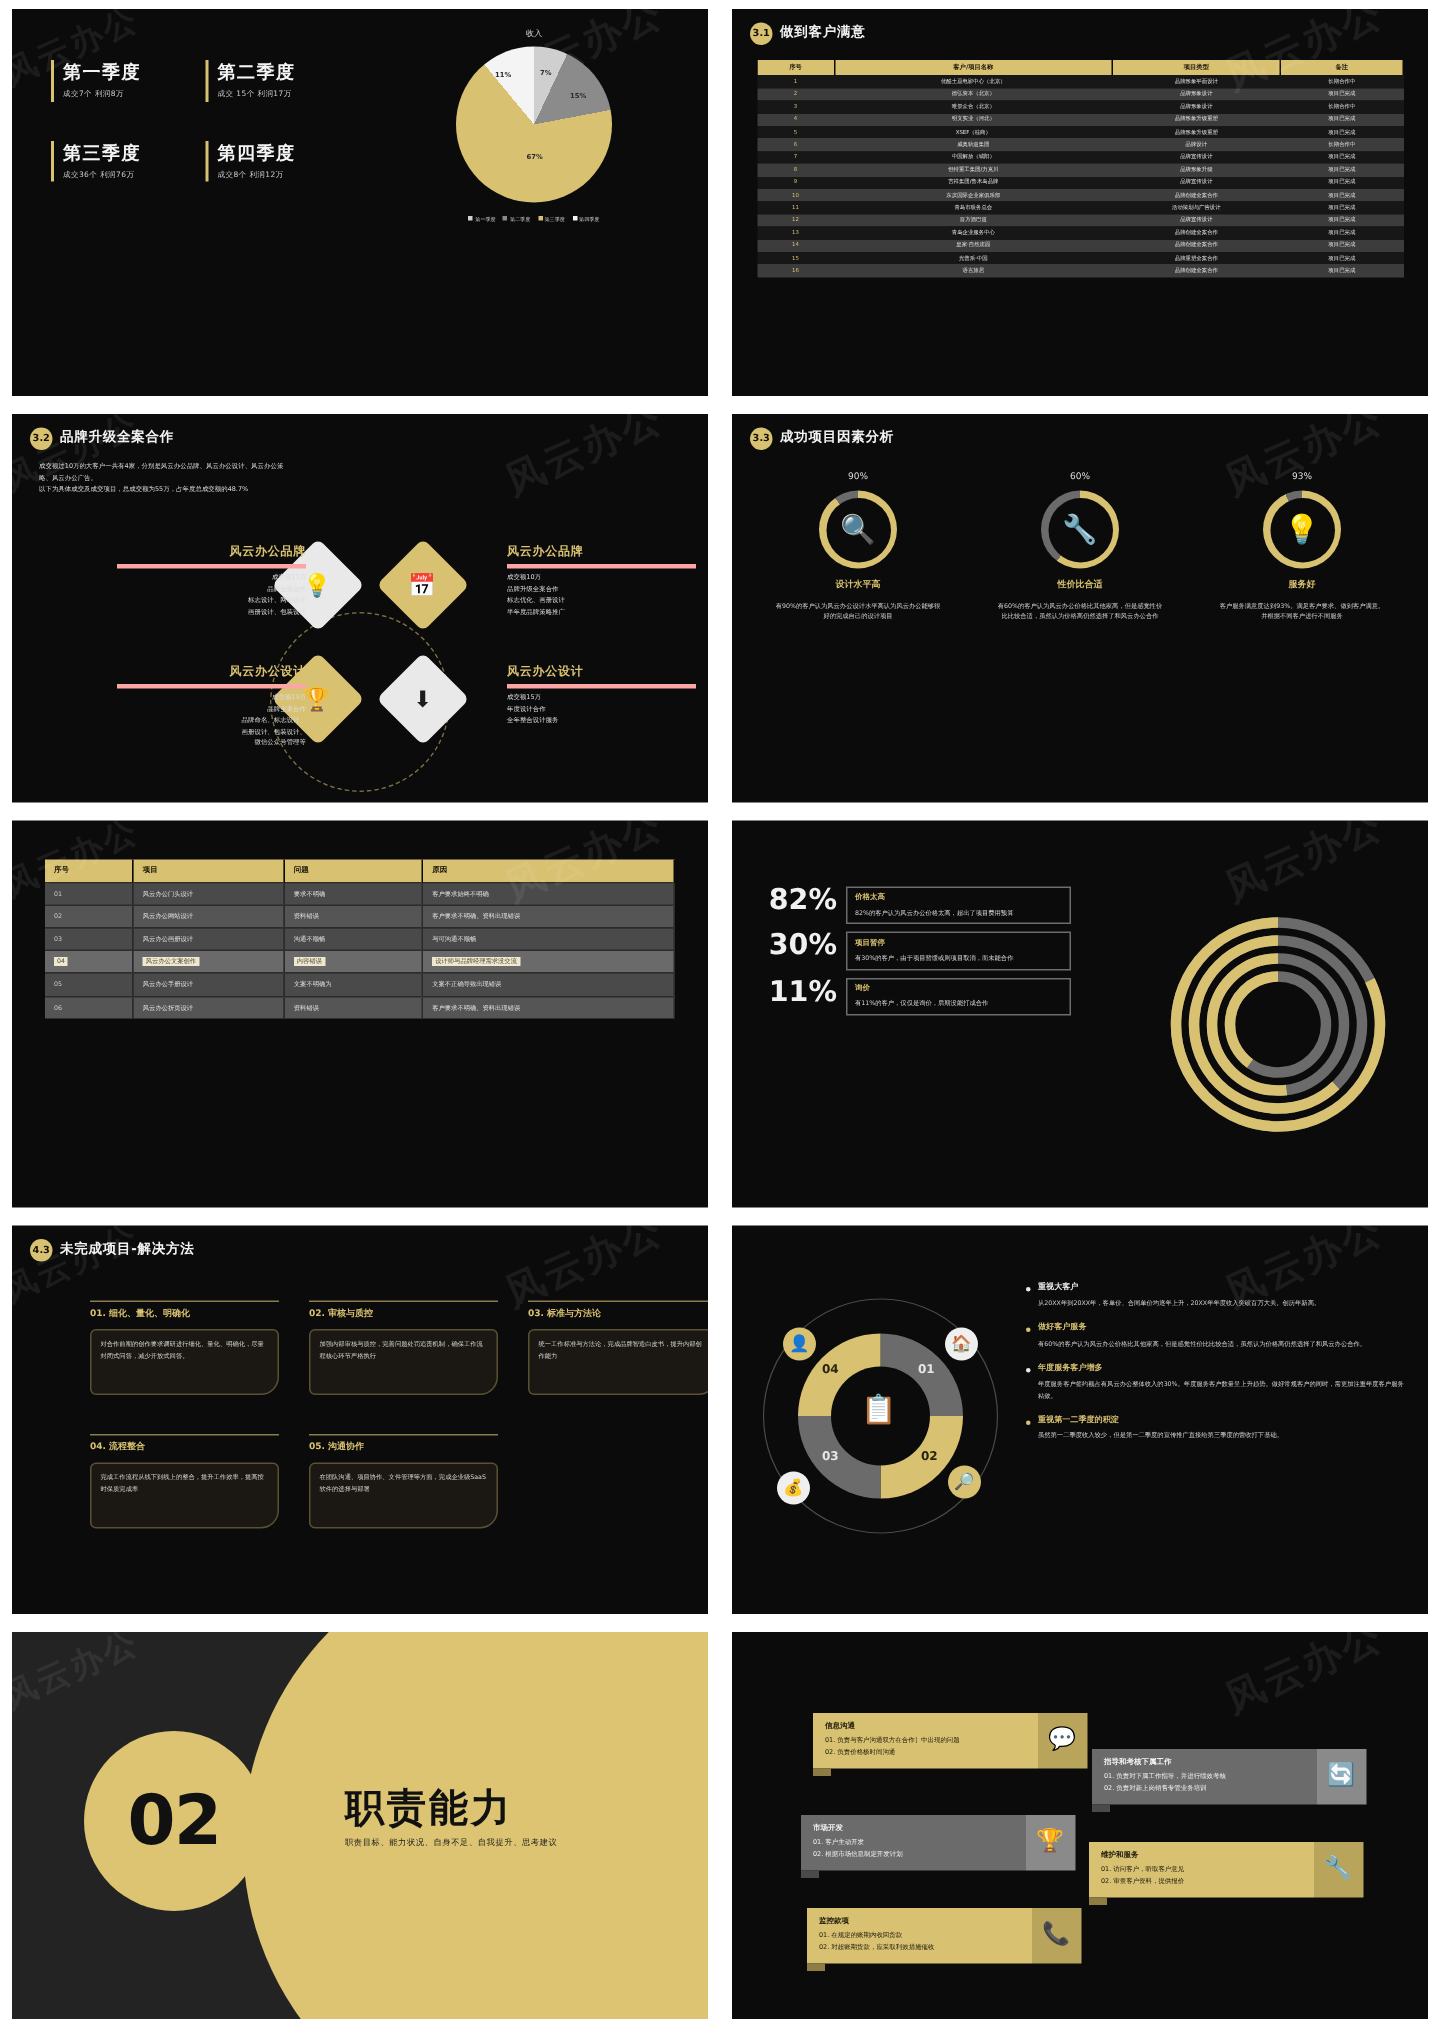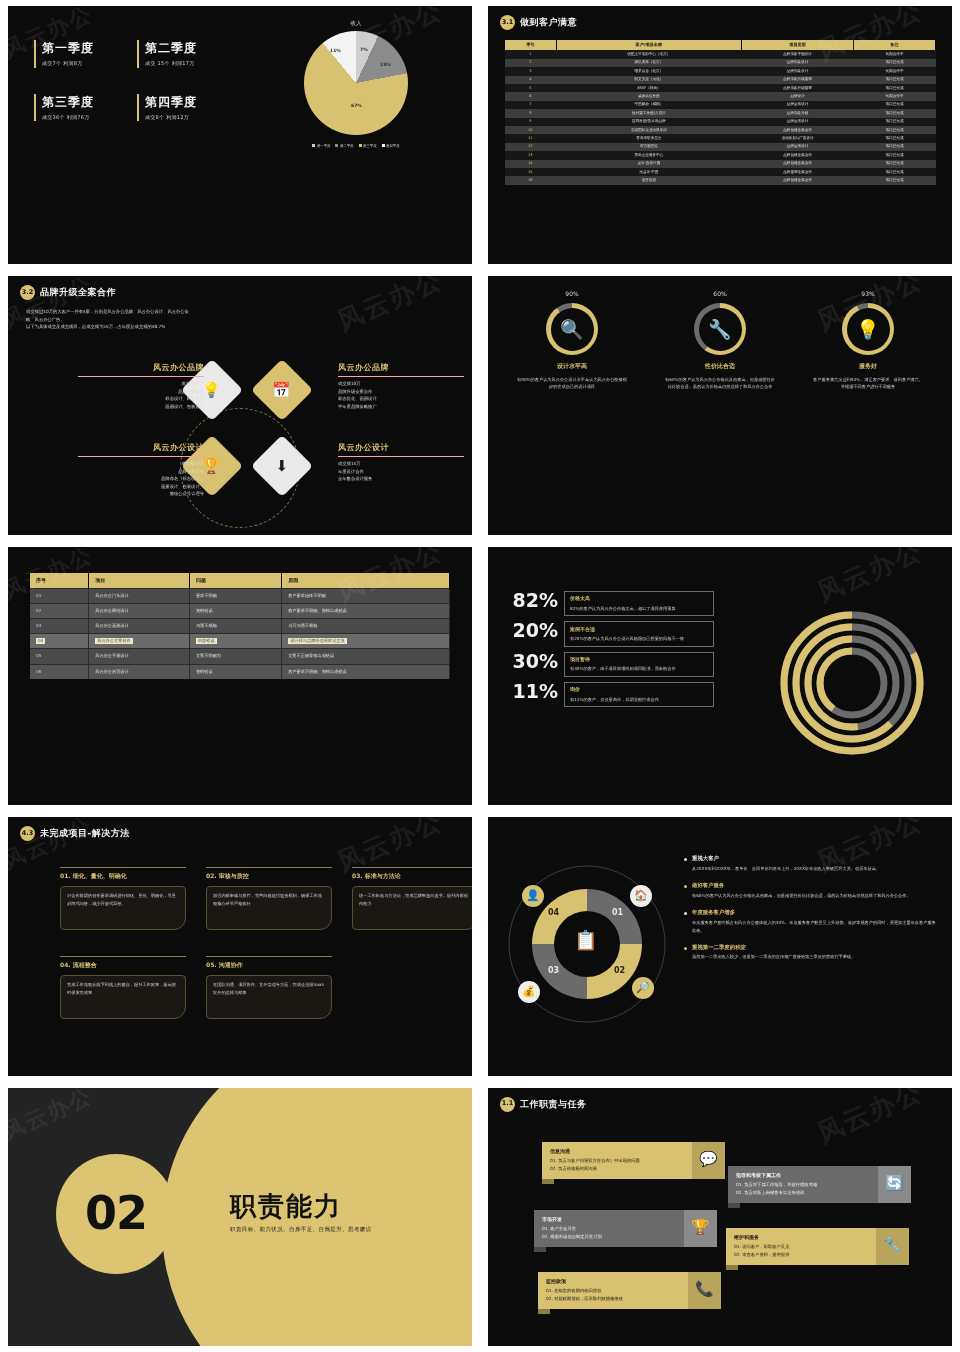--- a/index.html
+++ b/index.html
@@ -65,21 +65,21 @@
   .body32 { font-size:4.3px; color:#dcdcdc; margin:8px 18px 0 18px; line-height:1.75; }
   .dia-stage { position:absolute; left:0; right:0; top:70px; height:180px; }
   .circ-dot { position:absolute; left:50%; top:62px; width:120px; height:120px; margin-left:-60px;
               border:1px dashed rgba(216,193,113,.55); border-radius:50%; }
   .dia { position:absolute; width:44px; height:44px; transform:rotate(45deg); border-radius:5px;
          display:flex; align-items:center; justify-content:center; }
   .dia > span { transform:rotate(-45deg); font-size:15px; line-height:1; }
   .dia.g { background:#d8c171; color:#1c1a0e; }
   .dia.w { background:#e9e9e9; color:#1c1c1c; }
   .blk { position:absolute; width:126px; }
-  .blk h4 { font-size:8px; color:#d8c171; font-weight:700; letter-spacing:.5px; border-bottom:1px solid #fca5a5;
+  .blk h4 { font-size:8px; color:#d8c171; font-weight:700; letter-spacing:.5px; border-bottom:3px solid #fca5a5;
             padding-bottom:2px; }
   .blk p { font-size:4.3px; color:#dcdcdc; line-height:1.75; margin-top:3px; }
 
   
   .ring-row { display:flex; justify-content:space-around; margin-top:14px; padding:0 10px; }
   .ring-col { width:130px; text-align:center; }
   .ring-pct { font-size:6px; color:#dddddd; margin-bottom:4px; }
   .ring { width:52px; height:52px; border-radius:50%; margin:0 auto; position:relative; }
   .ring .hole { position:absolute; inset:4.5px; border-radius:50%; background:#0b0b0b;
                 display:flex; align-items:center; justify-content:center; color:#d8c171; font-size:19px; line-height:1; }
@@ -362,20 +362,24 @@
           <span>全年整合设计服务</span>
         </p>
       </div>
     </div>
   </div>
     </div>
 
   <div class="cell">
   <div class="slide">
     <div class="wm b">风云办公</div>
+    <div class="hdr">
+      <div class="badge">3.3</div>
+      <div class="htitle">成功项目因素分析</div>
+    </div>
     <div class="ring-row">
       <div class="ring-col">
         <div class="ring-pct">90%</div>
         <div class="ring" id="r0" style="background: conic-gradient(rgb(216, 193, 113) 0deg, rgb(216, 193, 113) 324deg, rgb(107, 107, 107) 324deg, rgb(107, 107, 107) 360deg);">
               <div class="hole">🔍</div>
             </div>
         <div class="ring-name">设计水平高</div>
         <div class="ring-desc">有90%的客户认为风云办公设计水平高认为风云办公能够很好的完成自己的设计项目</div>
       </div>
       <div class="ring-col">
@@ -455,27 +459,20 @@
 
   <div class="cell">
   <div class="slide">
     <div class="wm b">风云办公</div>
     <div class="pct-rows">
       <div class="pct-row">
         <div class="pct-n">82%</div>
         <div class="pct-card">
           <h5>价格太高</h5>
           <p>82%的客户认为风云办公价格太高，超出了项目费用预算</p>
-        </div>
-      </div>
-      <div class="pct-row">
-        <div class="pct-n">20%</div>
-        <div class="pct-card">
-          <h5>案例不合适</h5>
-          <p>有20%的客户认为风云办公设计风格跟自己想要的风格不一致</p>
         </div>
       </div>
       <div class="pct-row">
         <div class="pct-n">30%</div>
         <div class="pct-card">
           <h5>项目暂停</h5>
           <p>有30%的客户，由于项目暂缓或则项目取消，而未能合作</p>
         </div>
       </div>
       <div class="pct-row">
@@ -605,24 +602,20 @@
     <div class="wm a">风云办公</div>
     <div class="numcirc">02</div>
     <div class="stitle">职责能力</div>
     <div class="ssub">职责目标、能力状况、自身不足、自我提升、思考建议</div>
   </div>
     </div>
 
   <div class="cell">
   <div class="slide">
     <div class="wm b">风云办公</div>
-    <div class="hdr">
-      <div class="badge">1.1</div>
-      <div class="htitle">工作职责与任务</div>
-    </div>
 
     <div class="rib gold" style="left:54px;top:54px;">
       <div class="txt">
         <h5>信息沟通</h5>
         <p><span>01. 负责与客户沟通双方在合作］中出现的问题</span><br><span>02. 负责价格极时间沟通</span></p>
       </div>
       <div class="ic">💬</div>
       <div class="tail"></div>
     </div>
 

